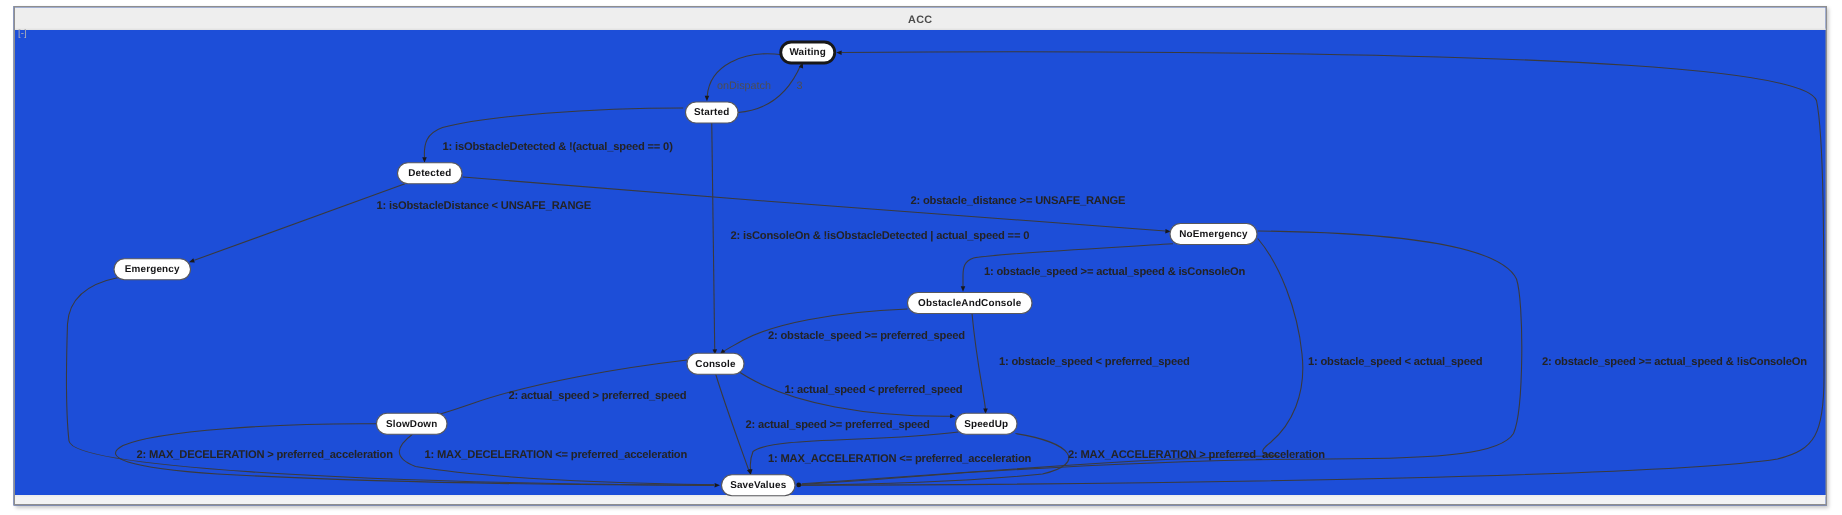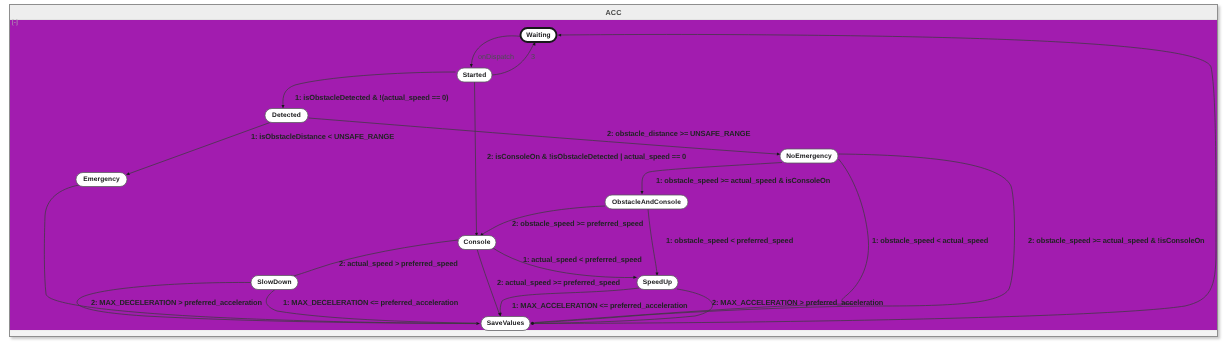--- a/index.html
+++ b/index.html
@@ -1,17 +1,17 @@
 <!DOCTYPE html>
 <html><head>
 <meta charset="utf-8">
 <style>
   html,body{margin:0;padding:0;background:#ffffff;}
   body{width:1228px;height:343px;font-family:"Liberation Sans",sans-serif;overflow:hidden;-webkit-font-smoothing:antialiased;text-rendering:geometricPrecision;}
-  #panel{position:absolute;left:9px;top:4px;width:1209px;height:333px;background:#a21caf;
+  #panel{position:absolute;left:9px;top:4px;width:1209px;height:333px;background:#1d4ed8;
          border:1px solid #8e8e8e;box-sizing:border-box;
          box-shadow:1.5px 1.5px 2.5px rgba(0,0,0,0.22);}
   #titlebar{position:absolute;left:0;top:0;right:0;height:14px;background:#eeeeee;
             border-bottom:1px solid #e3e3e3;}
   #title{position:absolute;left:0;right:0;top:3px;text-align:center;font-size:7.2px;color:#4a4a4a;
          letter-spacing:0.2px;font-weight:600;}
   #footerband{position:absolute;left:0;right:0;bottom:0;height:5px;background:#f3f3f3;
          border-top:1px solid #ececec;}
   #collapse{position:absolute;left:2px;top:15px;font-size:6.5px;color:#b4b4b4;line-height:1;}
   #stage{position:absolute;left:-9px;top:-4px;width:1228px;height:343px;overflow:hidden;padding-left:24px;}

